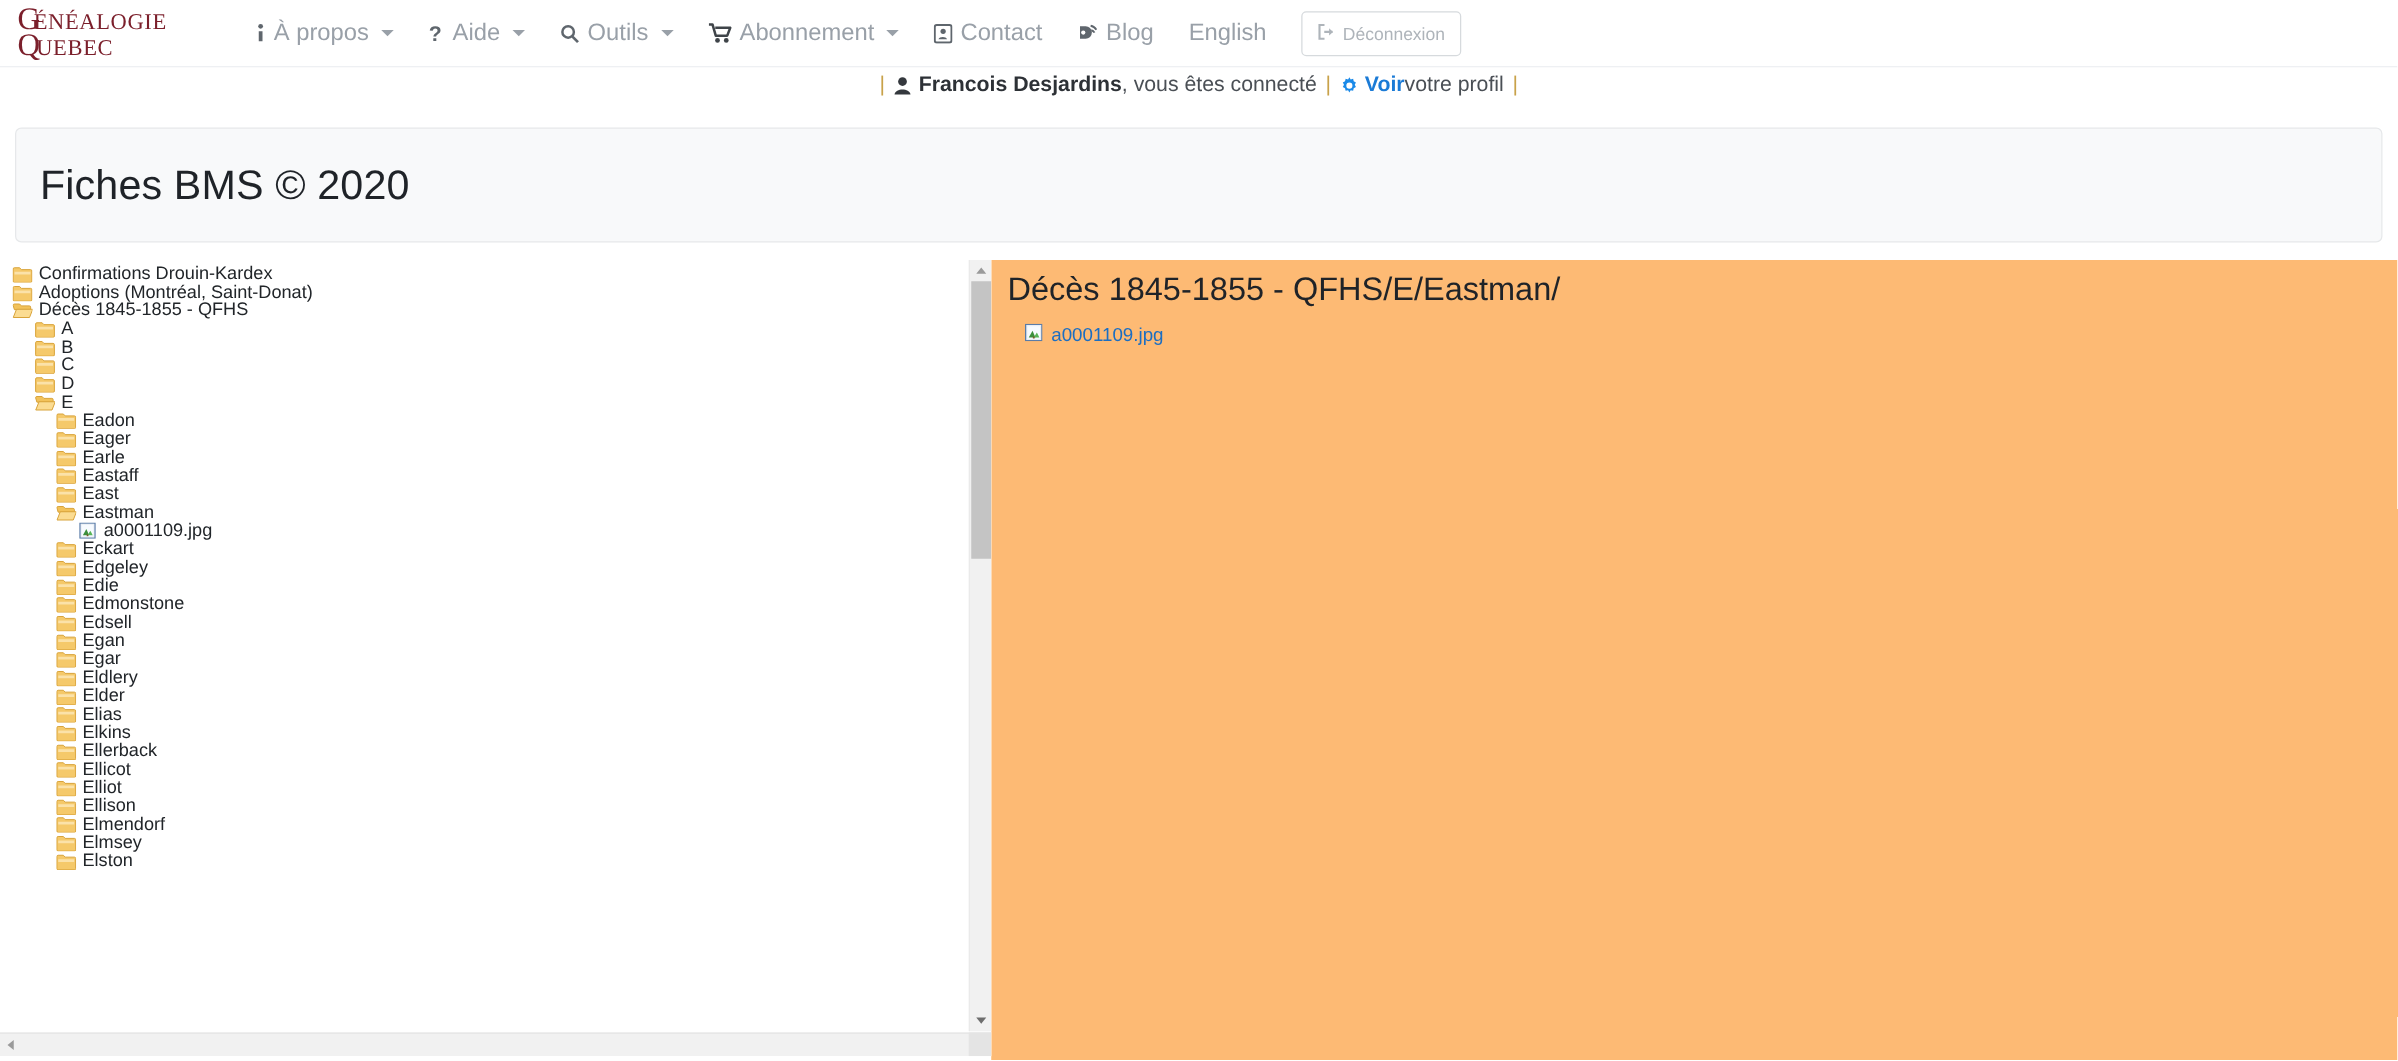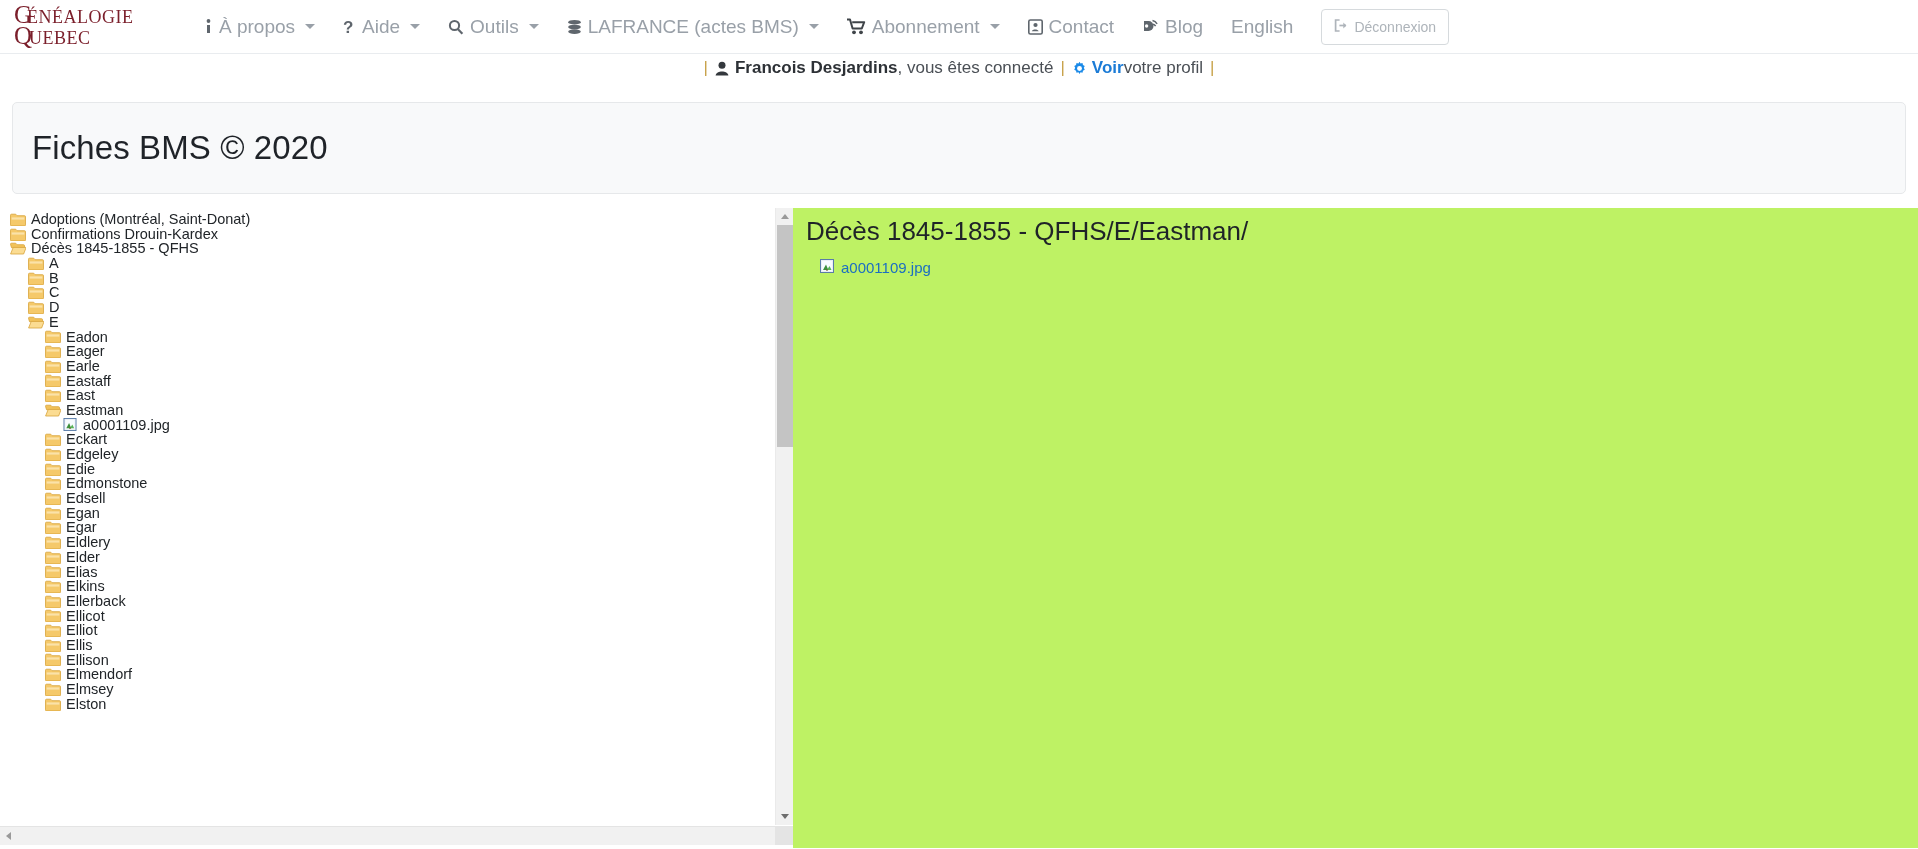--- a/index.html
+++ b/index.html
@@ -204,21 +204,21 @@
   }
   .hthumb { flex: 1; height: 17px; background: #f1f1f1; }
   .corner-box {
     position:absolute; right:0; bottom:0; width:18px; height:19px; background:#e4e4e4;
   }
 
   
   .detail-pane {
     flex: 1;
     padding-left: 13px;
-    background: #bef264;
+    background: #fdba74;
   }
   .detail-pane h2 {
     margin: 8px 0 0 0;
     font-size: 26px;
     font-weight: 400;
     color: #1f2328;
   }
   .file-row {
     display: flex;
     align-items: center;
@@ -272,31 +272,20 @@
     <span class="nav-ico">
       <svg width="16" height="16" viewBox="0 0 16 16">
           <circle cx="6.5" cy="6.5" r="4.6" fill="none" stroke="#5f666d" stroke-width="2"></circle>
           <line x1="10" y1="10.3" x2="14.4" y2="14.7" stroke="#5f666d" stroke-width="2.2"></line>
         </svg>
     </span>
     <span>Outils</span>
     <span class="caret"></span>
   </a>
 
-  <a class="nav-item">
-    <span class="nav-ico">
-      <svg width="15" height="16" viewBox="0 0 15 16">
-        <ellipse cx="7.5" cy="3.2" rx="6.3" ry="2.3" fill="#5f666d"></ellipse>
-        <ellipse cx="7.5" cy="8" rx="6.3" ry="2.3" fill="#5f666d"></ellipse>
-        <ellipse cx="7.5" cy="12.6" rx="6.3" ry="2.3" fill="#5f666d"></ellipse>
-      </svg>
-    </span>
-    <span>LAFRANCE (actes BMS)</span>
-    <span class="caret"></span>
-  </a>
 
   <a class="nav-item">
     <span class="nav-ico">
       <svg width="19" height="17" viewBox="0 0 19 17">
         <path d="M0 1.5 h3 l2.6 9 h9.2 l2.4 -6.3 h-12" fill="none" stroke="#3f4449" stroke-width="2" stroke-linejoin="round"></path>
         <circle cx="7" cy="14.3" r="1.9" fill="#3f4449"></circle>
         <circle cx="14" cy="14.3" r="1.9" fill="#3f4449"></circle>
       </svg>
     </span>
     <span>Abonnement</span>
@@ -371,28 +360,28 @@
 <div class="content">
 
   <div class="tree-pane">
     <div class="tree-scroll">
       <div class="tree-list" id="tree-list">
           <div class="tnode d0">
             <svg class="ico" viewBox="0 0 16 13">
               <path d="M0.5 2.2 a1 1 0 0 1 1 -1 h4.2 l1.4 1.5 h7.4 a1 1 0 0 1 1 1 v8.2 a1 1 0 0 1 -1 1 h-13 a1 1 0 0 1 -1 -1 z" fill="#f5c96a" stroke="#d8a33a" stroke-width="0.8"></path>
               <rect x="1.6" y="4.4" width="12.8" height="2.2" fill="#fbe6b4" opacity="0.85"></rect>
             </svg>
+            <span class="lbl">Confirmations Drouin-Kardex</span>
+          </div>
+          <div class="tnode d0">
+            <svg class="ico" viewBox="0 0 16 13">
+              <path d="M0.5 2.2 a1 1 0 0 1 1 -1 h4.2 l1.4 1.5 h7.4 a1 1 0 0 1 1 1 v8.2 a1 1 0 0 1 -1 1 h-13 a1 1 0 0 1 -1 -1 z" fill="#f5c96a" stroke="#d8a33a" stroke-width="0.8"></path>
+              <rect x="1.6" y="4.4" width="12.8" height="2.2" fill="#fbe6b4" opacity="0.85"></rect>
+            </svg>
             <span class="lbl">Adoptions (Montréal, Saint-Donat)</span>
-          </div>
-          <div class="tnode d0">
-            <svg class="ico" viewBox="0 0 16 13">
-              <path d="M0.5 2.2 a1 1 0 0 1 1 -1 h4.2 l1.4 1.5 h7.4 a1 1 0 0 1 1 1 v8.2 a1 1 0 0 1 -1 1 h-13 a1 1 0 0 1 -1 -1 z" fill="#f5c96a" stroke="#d8a33a" stroke-width="0.8"></path>
-              <rect x="1.6" y="4.4" width="12.8" height="2.2" fill="#fbe6b4" opacity="0.85"></rect>
-            </svg>
-            <span class="lbl">Confirmations Drouin-Kardex</span>
           </div>
           <div class="tnode d0">
             <svg class="ico" viewBox="0 0 16 13">
               <path d="M0.5 2.2 a1 1 0 0 1 1 -1 h4.2 l1.4 1.5 h6.4 a1 1 0 0 1 1 1 v2 h-13 z" fill="#f2c25a" stroke="#d8a33a" stroke-width="0.8"></path>
               <path d="M0.6 12 L3.2 5.4 h13 L13.6 12 z" fill="#fbdc92" stroke="#d8a33a" stroke-width="0.8"></path>
             </svg>
             <span class="lbl">Décès 1845-1855 - QFHS</span>
           </div>
           <div class="tnode d1">
             <svg class="ico" viewBox="0 0 16 13">
@@ -571,27 +560,20 @@
               <rect x="1.6" y="4.4" width="12.8" height="2.2" fill="#fbe6b4" opacity="0.85"></rect>
             </svg>
             <span class="lbl">Ellicot</span>
           </div>
           <div class="tnode d2">
             <svg class="ico" viewBox="0 0 16 13">
               <path d="M0.5 2.2 a1 1 0 0 1 1 -1 h4.2 l1.4 1.5 h7.4 a1 1 0 0 1 1 1 v8.2 a1 1 0 0 1 -1 1 h-13 a1 1 0 0 1 -1 -1 z" fill="#f5c96a" stroke="#d8a33a" stroke-width="0.8"></path>
               <rect x="1.6" y="4.4" width="12.8" height="2.2" fill="#fbe6b4" opacity="0.85"></rect>
             </svg>
             <span class="lbl">Elliot</span>
-          </div>
-          <div class="tnode d2">
-            <svg class="ico" viewBox="0 0 16 13">
-              <path d="M0.5 2.2 a1 1 0 0 1 1 -1 h4.2 l1.4 1.5 h7.4 a1 1 0 0 1 1 1 v8.2 a1 1 0 0 1 -1 1 h-13 a1 1 0 0 1 -1 -1 z" fill="#f5c96a" stroke="#d8a33a" stroke-width="0.8"></path>
-              <rect x="1.6" y="4.4" width="12.8" height="2.2" fill="#fbe6b4" opacity="0.85"></rect>
-            </svg>
-            <span class="lbl">Ellis</span>
           </div>
           <div class="tnode d2">
             <svg class="ico" viewBox="0 0 16 13">
               <path d="M0.5 2.2 a1 1 0 0 1 1 -1 h4.2 l1.4 1.5 h7.4 a1 1 0 0 1 1 1 v8.2 a1 1 0 0 1 -1 1 h-13 a1 1 0 0 1 -1 -1 z" fill="#f5c96a" stroke="#d8a33a" stroke-width="0.8"></path>
               <rect x="1.6" y="4.4" width="12.8" height="2.2" fill="#fbe6b4" opacity="0.85"></rect>
             </svg>
             <span class="lbl">Ellison</span>
           </div>
           <div class="tnode d2">
             <svg class="ico" viewBox="0 0 16 13">

